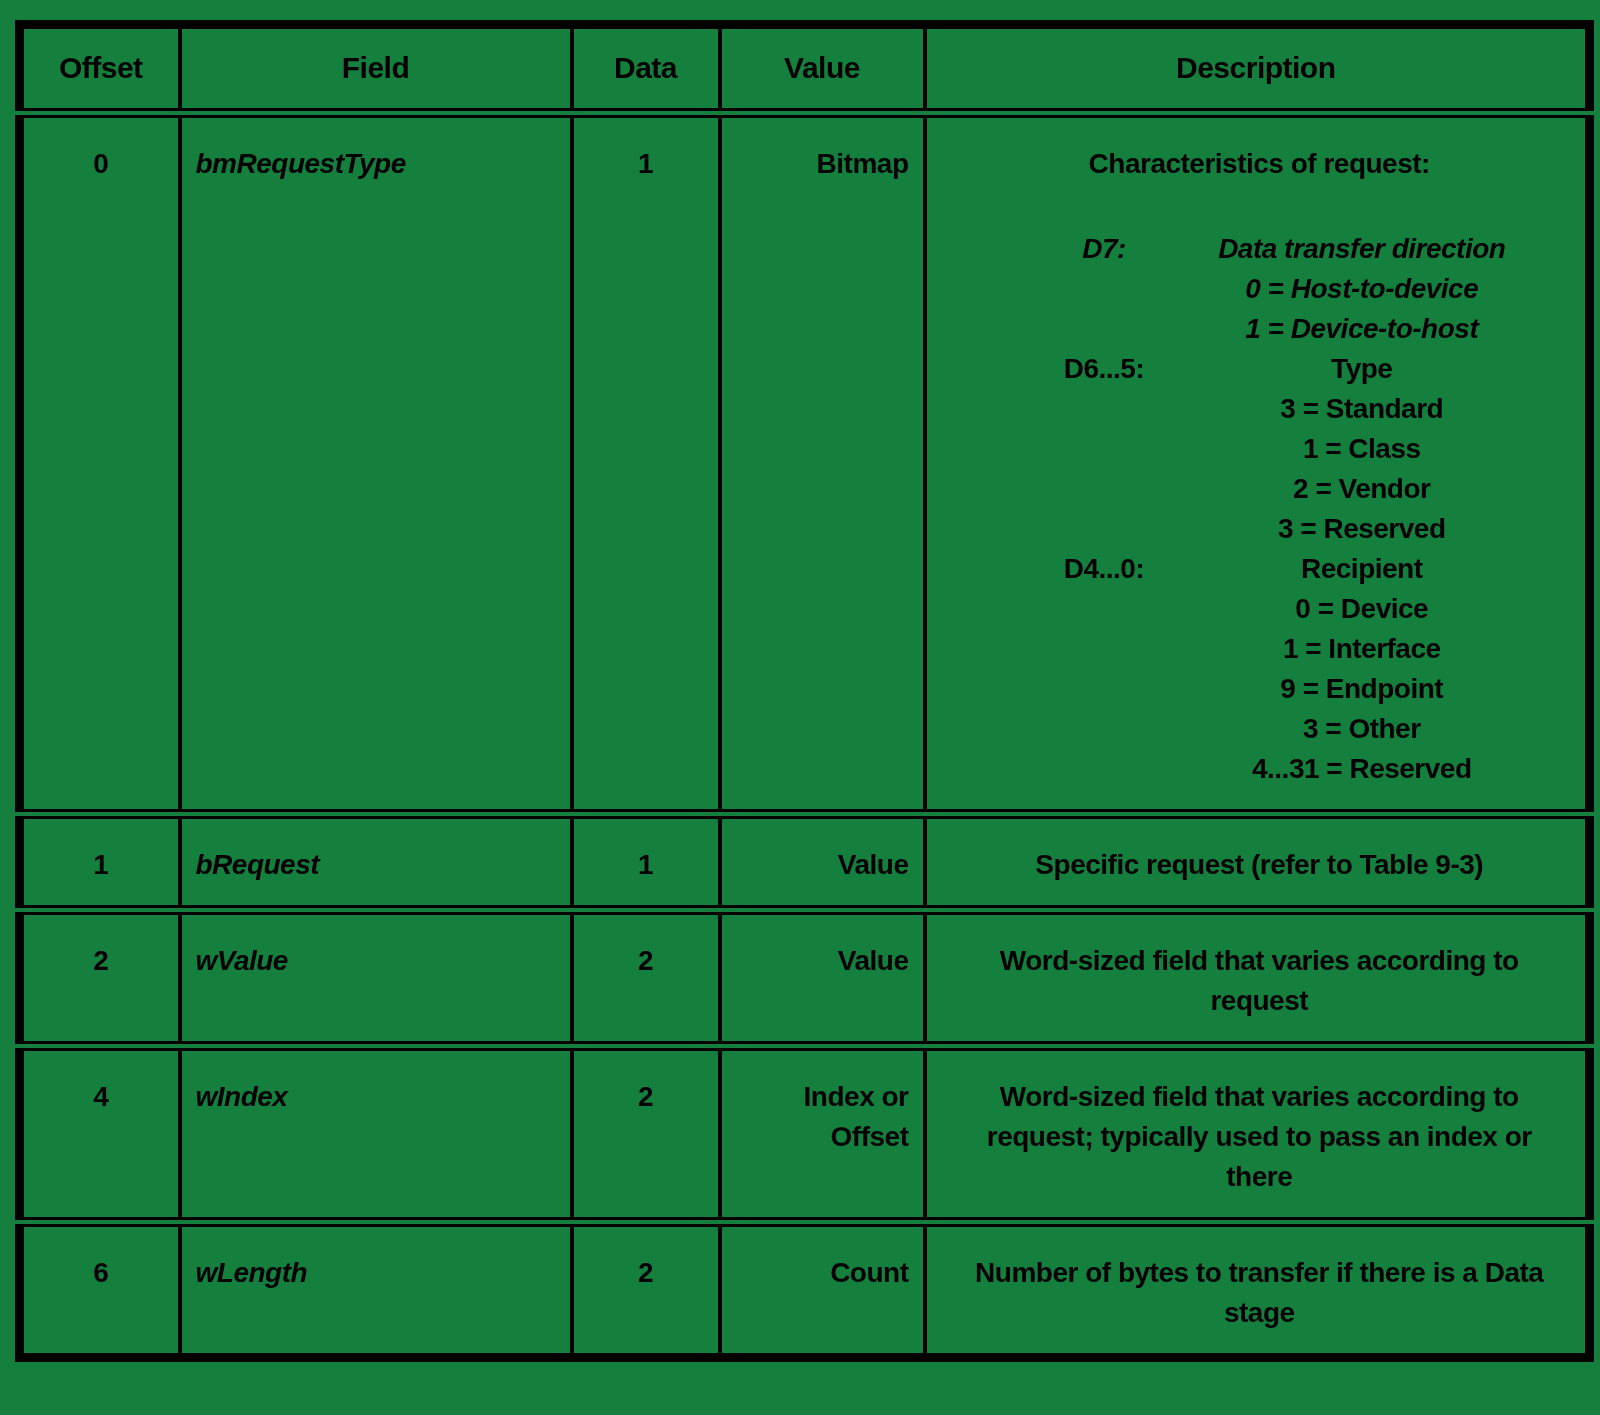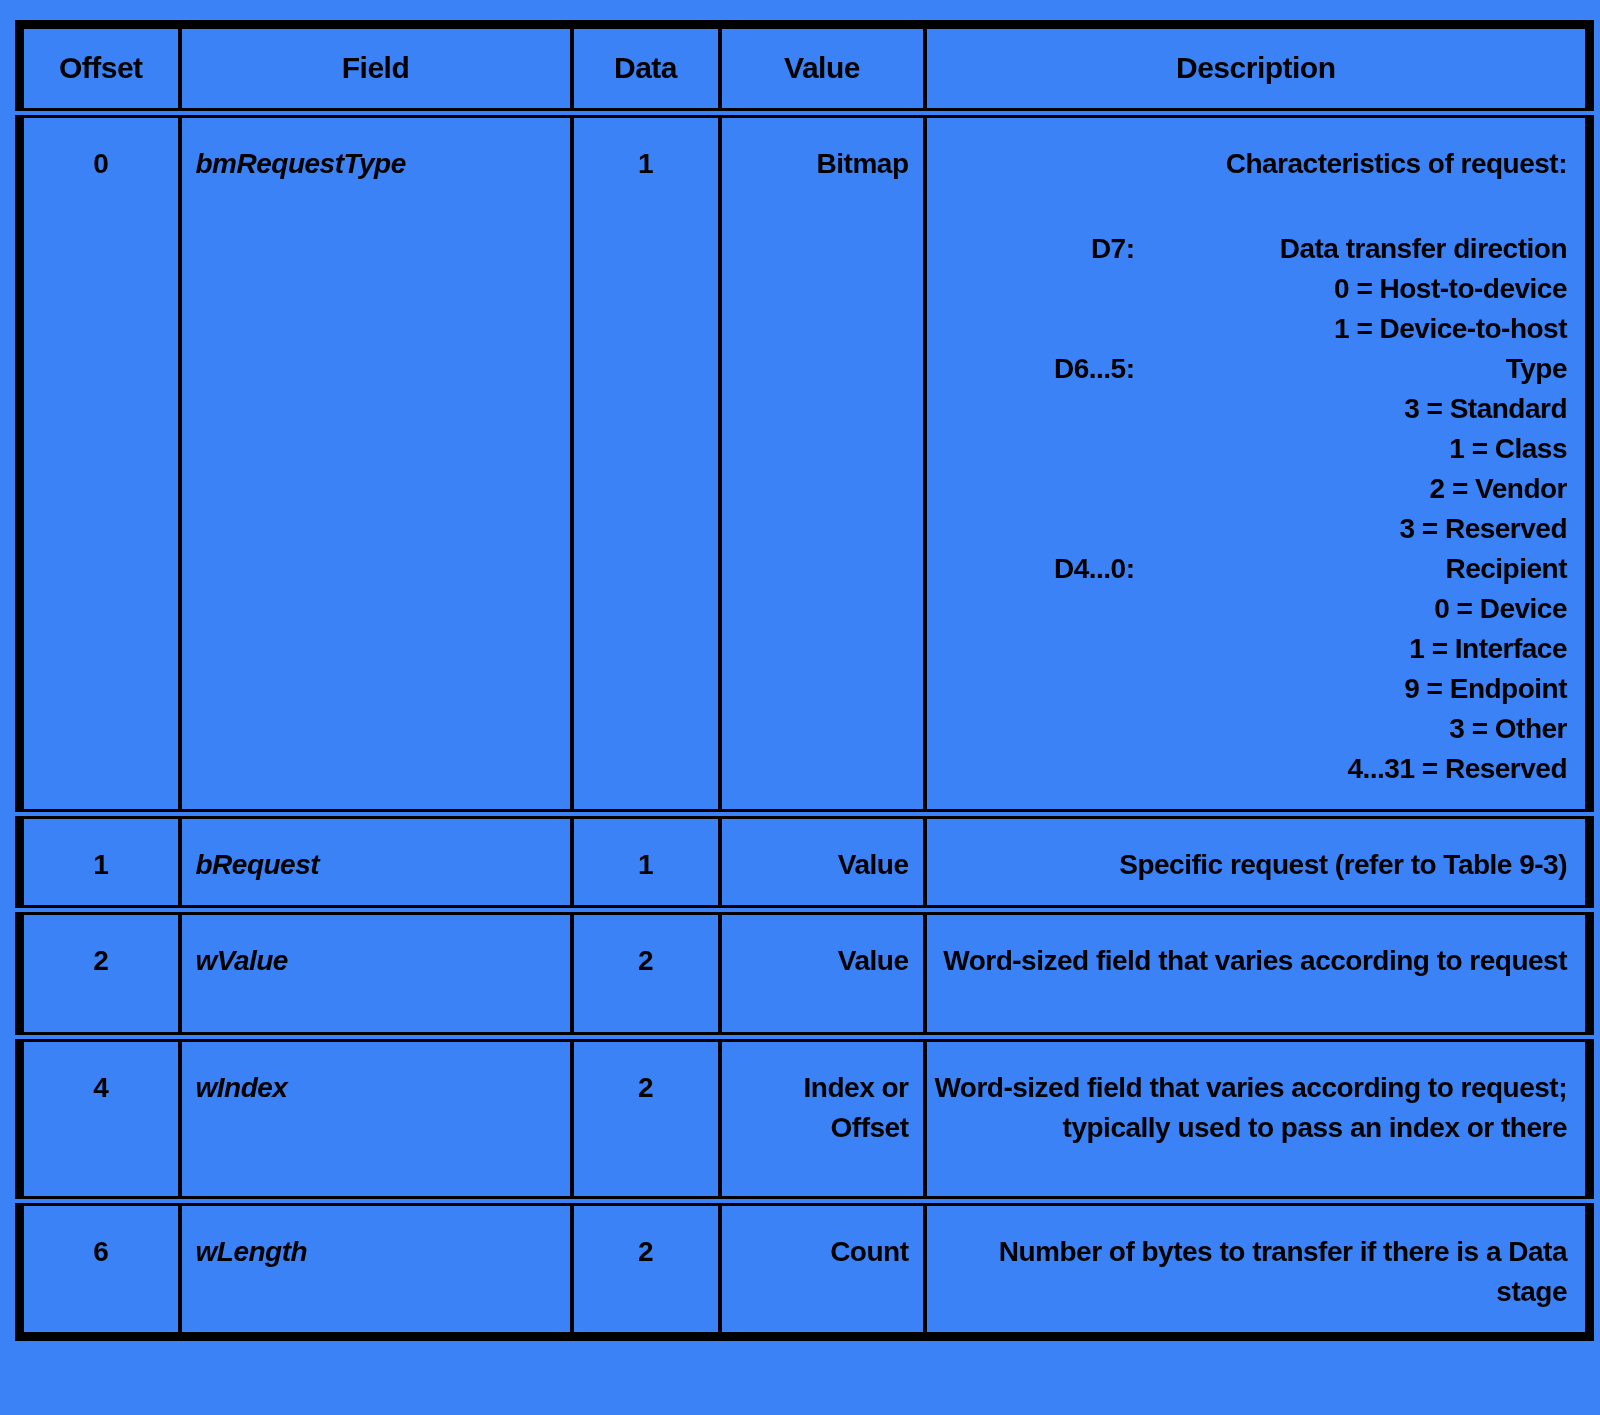--- a/index.html
+++ b/index.html
@@ -5,21 +5,21 @@
   html, body {
     margin: 0;
     padding: 0;
     background: #ffffff;
   }
   .page {
     width: 1600px;
     height: 1415px;
     box-sizing: border-box;
     padding: 20px 15px 0 15px;
-    background: #3b82f6;
+    background: #15803d;
     font-family: "Liberation Sans", sans-serif;
     font-weight: 700;
     color: #000000;
   }
   table.spec-table {
     border-collapse: collapse;
     border: 9px solid #000000;
     width: 1570px;
     table-layout: fixed;
   }
@@ -49,32 +49,32 @@
     font-size: 28px;
     line-height: 40px;
     padding: 26px 14px 20px 14px;
   }
   tbody tr:first-child td { border-top: none; }
 
   td.c-offset { text-align: center; }
   td.c-field  { text-align: left; font-style: italic; }
   td.c-size   { text-align: center; }
   td.c-value  { text-align: right; padding-left: 22px; }
-  td.c-desc   { text-align: right; padding-left: 3px; padding-right: 18px; }
+  td.c-desc   { text-align: center; padding-left: 25px; padding-right: 18px; }
 
   tr.r-brequest td { height: 84px; }
   tr.r-wvalue td   { height: 127px; }
   tr.r-windex td   { height: 164px; }
   tr.r-wlength td  { height: 128px; }
 
   .bit-group {
     display: flex;
     margin-left: 100px;
   }
-  .bit-group.first { margin-top: 45px; }
+  .bit-group.first { margin-top: 45px; font-style: italic; }
   .bit-label {
     width: 105px;
     flex: 0 0 105px;
   }
   .bit-lines { flex: 1; }
 </style>
 </head>
 <body>
 
 <div class="page">

